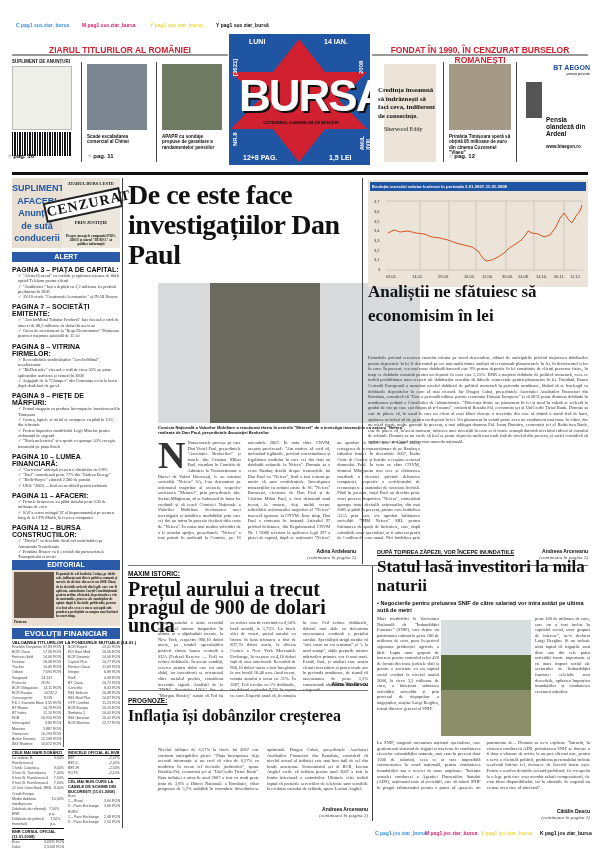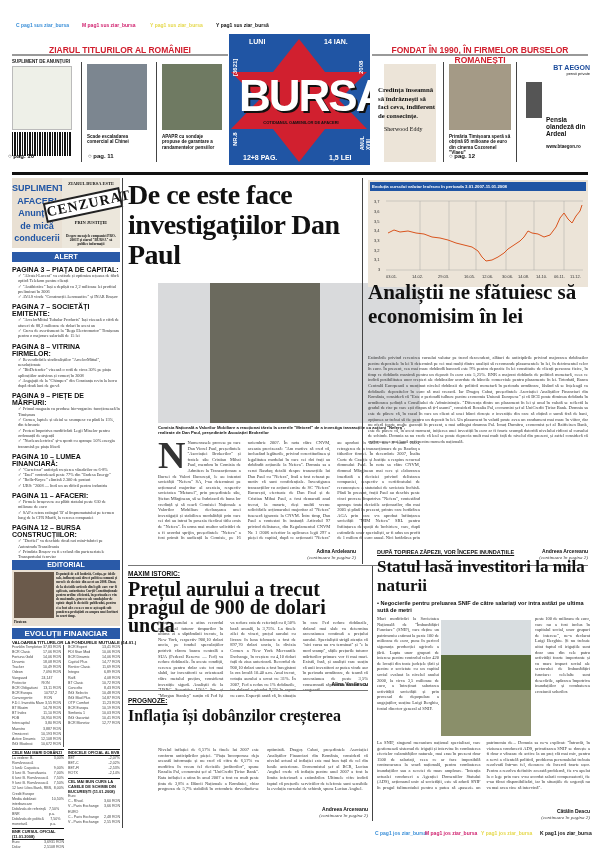--- a/index.html
+++ b/index.html
@@ -27,21 +27,21 @@
 </head>
 <body>
 
 <div class="abs reg" style="left:16px;color:#3a8fd8">C pag1 sus ziar_bursa</div>
 <div class="abs reg" style="left:82px;color:#d0216e">M pag1 sus ziar_bursa</div>
 <div class="abs reg" style="left:150px;color:#e5d84a">Y pag1 sus ziar_bursa</div>
 <div class="abs reg" style="left:216px;color:#111">Y pag1 sus ziar_bursă</div>
 
 <div class="abs topline" style="left:12px;top:45px;width:216px">ZIARUL TITLURILOR AL ROMÂNIEI</div>
 <div class="abs rule" style="left:12px;top:54px;width:216px"></div>
-<div class="abs topline" style="left:372px;top:45px;width:216px">FONDAT ÎN 1990, ÎN FIRMELOR BURSELOR ROMÂNEȘTI</div>
+<div class="abs topline" style="left:372px;top:45px;width:216px">FONDAT ÎN 1990, ÎN CENZURAT BURSELOR ROMÂNEȘTI</div>
 <div class="abs rule" style="left:372px;top:54px;width:216px"></div>
 
 <div class="abs logo" style="left:229px;top:34px;width:141px;height:131px">
   <svg width="141" height="131" viewBox="0 0 141 131">
     <polygon points="70,5 96,38 138,38 110,66 138,95 96,95 70,128 44,95 2,95 30,66 2,38 44,38" fill="#d1202f"></polygon>
   </svg>
   <div class="abs" style="left:10px;top:40px;width:121px;text-align:center;font-family:'Liberation Sans',sans-serif;font-weight:bold;font-size:44px;color:#fff;letter-spacing:-2px;text-shadow:2px 2px 0 #111;line-height:44px">BURSA</div>
   <div class="abs" style="left:22px;top:86px;width:100px;text-align:center;font-family:'Liberation Sans',sans-serif;font-weight:bold;font-size:4px;color:#111">COTIDIANUL OAMENILOR DE AFACERI</div>
   <div class="abs" style="left:20px;top:4px;color:#fff;font-family:'Liberation Sans',sans-serif;font-weight:bold;font-size:7px">LUNI</div>
   <div class="abs" style="left:95px;top:4px;color:#fff;font-family:'Liberation Sans',sans-serif;font-weight:bold;font-size:7px">14 IAN.</div>
@@ -90,21 +90,21 @@
 </div>
 
 <div class="abs thickrule" style="left:12px;top:172px;width:576px"></div>
 
 <div class="abs" style="left:12px;top:178px;width:108px">
   <div style="display:flex;height:70px">
     <div style="width:50px;background:#e9e0d3;color:#2055a4;font-family:'Liberation Sans',sans-serif;font-weight:bold;font-size:9px;line-height:12.5px;text-align:center;padding-top:4px">
       <div>SUPLIMENT</div>
         <div>AFACERI</div>
         <div>Anunțuri</div>
-        <div>de mică</div>
+        <div>de sută</div>
         <div>conducerii</div>
     </div>
     <div style="width:58px;background:#ece7dc;position:relative;text-align:center;font-size:4.5px;font-weight:bold">
       <div style="padding-top:3px">ZIARUL BURSA ESTE</div>
       <div class="abs" style="left:-18px;top:17px;width:78px;background:#fff;border:2px solid #222;font-size:14px;font-family:'Liberation Serif',serif;transform:rotate(-12deg);letter-spacing:1px">CENZURAT</div>
       <div style="position:absolute;top:42px;width:100%">PRIN JUSTIȚIE</div>
       <div style="position:absolute;top:56px;left:2px;right:2px;font-size:3.5px;line-height:4px">Despre mesajele companiei PRO-2001T și ziarul "BURSA" să publice informații</div>
     </div>
   </div>
   <div class="bar" style="margin-top:4px;font-size:7px;height:10px;line-height:10px">ALERT</div>
@@ -440,21 +440,21 @@
         <text x="114" y="85">12.06.</text>
         <text x="134" y="85">30.06.</text>
         <text x="150" y="85">14.08.</text>
         <text x="168" y="85">14.10.</text>
         <text x="186" y="85">06.11.</text>
         <text x="202" y="85">11.12.</text>
     </g>
     <polyline fill="none" stroke="#d9541e" stroke-width="1" points="20,40 26,37 32,39 40,38 48,40 56,41 64,44 72,45 80,47 88,50 96,52 104,54 110,58 114,64 118,68 124,67 130,64 136,60 140,56 146,52 152,48 156,44 160,38 164,40 170,41 176,44 182,42 188,34 192,25 196,20 200,26 204,30 208,23 212,18 214,12"></polyline>
   </svg>
 </div>
-<div class="abs" style="left:368px;top:280px;width:220px;font-weight:bold;font-size:21px;line-height:24px">Analiștii ne sfătuiesc să economisim în lei</div>
+<div class="abs" style="left:368px;top:280px;width:220px;font-weight:bold;font-size:17px;line-height:24px">Analiștii ne sfătuiesc să economisim în lei</div>
 <div class="abs body" style="left:368px;top:355px;width:220px;height:180px;overflow:hidden">Estimările privind revenirea cursului valutar pe trend descendent, alături de anticipările privind majorarea dobânzilor pentru depozitele în lei îi determină pe cei mai mulți dintre analiști să recomande plasamentele în lei, în detrimentul celor în euro. În prezent, cea mai mare dobândă bancară este 9% pentru depozite în lei constituite de clienți persoane fizice, în timp ce dobânda maximă pentru un depozit în euro este 5,25%. BNR a majorat dobânda de politică monetară, ceea ce indică posibilitatea unor creșteri ale dobânzilor acordate de băncile comerciale pentru plasamente în lei. Totodată, Banca Centrală Europeană a menținut nivelul dobânzii de politică monetară în perioada următoare, lăsând să se înțeleagă ca dobânzile depozitelor în euro să mai crească. Iar Dragoș Cabat, președintele Asociației Analiștilor Financiari din România, consideră că "Este o perioadă tulbure pentru economia Uniunii Europene" și că BCE poate diminua dobânda în următoarea ședință a Consiliului de Administrație. "Diferența dintre un plasament în lei și unul în valută se reflectă la gradul de risc pe care ești dispus să ți-l asumi", consideră Rozalia Pal, economist șef al UniCredit Țiriac Bank. Domnia sa este de părere că, în cazul în care un client al unei bănci dorește o investiție din care să obțină o sumă fixă de bani, opțiunea ar trebui să fie pentru un depozit în lei. Un plasament în valută poate avea un randament mai mare în viitor, dar nu oferă foarte multe garanții în prezent, a mai adăugat doamna Pal. Ionuț Dumitru, economist șef al Raiffeisen Bank, este de părere că, în acest moment, inițierea unei investiții în euro ar fi foarte scumpă datorită nivelului ridicat al cursului de schimb. Domnia sa nu crede că leul se poate deprecia mult mai mult față de nivelul din prezent, și astfel consideră că opțiunea cea mai bună ar fi pentru moneda națională.</div>
 <div class="abs byline" style="left:500px;top:548px;width:88px">Andreea Arcereanu</div>
 <div class="abs cont" style="left:500px;top:555px;width:88px">(continuare în pagina 2)</div>
 
 <div class="abs rule" style="left:128px;top:565px;width:460px;height:1px;background:#777"></div>
 
 <div class="abs kicker" style="left:128px;top:570px">MAXIM ISTORIC:</div>
 <div class="abs" style="left:128px;top:580px;width:240px;font-weight:bold;font-size:20px;line-height:18px">Prețul aurului a trecut pragul de 900 de dolari uncia</div>
 <div class="abs body" style="left:158px;top:620px;width:210px;height:88px;column-count:3;column-gap:7px;overflow:hidden">Cotația aurului a atins recordul maxim al tuturor timpurilor în ultima zi a săptămânii trecute, la New York, respectiv 900,10 dolari uncia, pe fondul speculațiilor potrivit cărora banca centrală a SUA (Federal Reserve — Fed) va reduce dobânzile. În aceste condiții, cererea pentru dolar este tot mai slabă, iar investitorii se orientează către metalul prețios, considerat investiție sigură. Analiștii de la "HSBC Securities USA" Inc. și "Morgan Stanley" susțin că Fed își va reduce rata de referință cu 0,50% bază anuală, la 3,75%. La finele zilei de vineri, prețul aurului cu livrare în luna februarie a fost de 897,70 dolari uncia, la divizia Comex a New York Mercantile Exchange, în creștere cu 4,10 dolari față de ziua anterioară. Recordul de 900,10 dolari uncia a fost înregistrat la ora locală 10.40 a.m. Anul trecut, cotația aurului a urcat cu 31%. În 2007, Fed a redus cu 1% dobânzile, iar dolarul a pierdut 9,5% în raport cu euro. Experții arată că, în situația în care Fed reduce dobânzile, dolarul mai slab va determina ascensiunea continuă a prețului aurului. Specialiștii strigă atenția că "nici cursa nu s-a terminat" și "e la mod scamp", sățile prețurile tuturor mărfurilor primare vor fi mai mari. Există, însă, și analiști care susțin că unii investitori ar putea vinde aur în perioada următoare, de teamă că ascensiunea de peste 3,5% consemnată săptămâna trecută este exagerată.</div>
 <div class="abs byline" style="left:300px;top:681px;width:68px">Alina Vasilescu</div>

